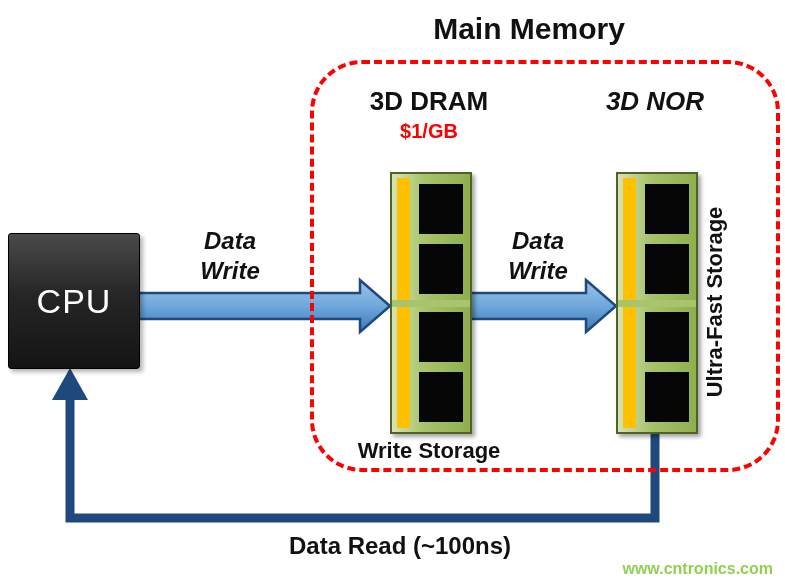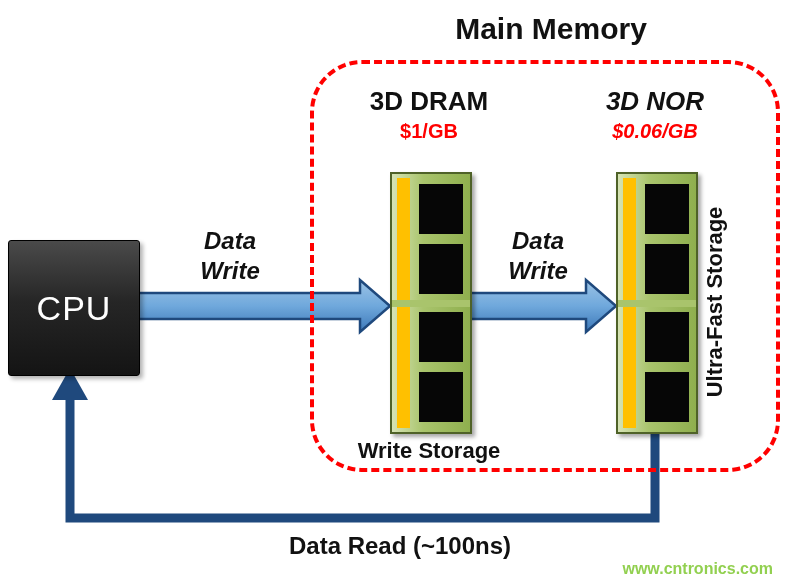--- a/index.html
+++ b/index.html
@@ -3,21 +3,21 @@
 <meta charset="utf-8">
 <style>
   html,body{margin:0;padding:0;background:#ffffff;}
   .canvas{
     position:relative;width:785px;height:588px;background:#ffffff;overflow:hidden;
     font-family:"Liberation Sans", sans-serif;
   }
   .abs{position:absolute;}
   .lbl{font-weight:bold;color:#111;text-align:center;}
 
-  .title{left:396px;top:12px;width:310px;font-size:30px;}
+  .title{left:374px;top:12px;width:310px;font-size:30px;}
   .boundary{
     left:310px;top:60px;width:462px;height:404px;
     border:4px dashed #FF0000;border-radius:52px;
   }
 
   .chip-name{width:160px;top:86px;font-size:26px;}
   .chip-price{width:160px;top:120px;font-size:20px;color:#FF0000;}
   .dram-name,.dram-price{left:349px;}
   .nor-name,.nor-price{left:575px;font-style:italic;}
 
@@ -35,21 +35,21 @@
   .cell1{top:10px;} .cell2{top:70px;} .cell3{top:138px;} .cell4{top:198px;}
   .chip-divider{position:absolute;left:0;right:0;top:126px;height:7px;background:#A9C46C;z-index:2;}
 
   .write-buffer{left:344px;top:438px;width:170px;font-size:22px;}
   .ultra-fast{
     left:586px;top:288px;width:260px;height:28px;font-size:22px;
     transform:rotate(-90deg);transform-origin:center center;white-space:nowrap;
   }
 
   .cpu{
-    left:8px;top:240px;width:130px;height:134px;
+    left:8px;top:233px;width:130px;height:134px;
     background:linear-gradient(180deg,#4a4a4a 0%,#262626 45%,#141414 100%);
     border:1px solid #000;border-radius:3px;
     display:flex;align-items:center;justify-content:center;
     color:#ffffff;font-size:34px;letter-spacing:1px;
     box-shadow:3px 3px 4px rgba(0,0,0,0.3);
   }
 
   .arrow-label{width:140px;font-size:24px;line-height:30px;top:226px;font-style:italic;}
   .write-label{left:160px;}
   .copy-label{left:468px;}
@@ -81,21 +81,20 @@
     <path d="M470,293 L586,293 L586,280 L616,306 L586,332 L586,319 L470,319 Z" fill="url(#arrowGrad)" stroke="#1F497D" stroke-width="2.5"></path>
   </svg>
 
   <div class="abs lbl title">Main Memory</div>
   <div class="abs boundary"></div>
 
   <div class="abs lbl chip-name dram-name">3D DRAM</div>
   <div class="abs lbl chip-price dram-price">$1/GB</div>
 
   <div class="abs lbl chip-name nor-name">3D NOR</div>
-  <div class="abs lbl chip-price nor-price">$0.06/GB</div>
 
   <div class="abs chip dram-chip">
     <div class="stripe"></div>
     <div class="cell cell1"></div>
     <div class="cell cell2"></div>
     <div class="cell cell3"></div>
     <div class="cell cell4"></div>
     <div class="chip-divider"></div>
   </div>
 

